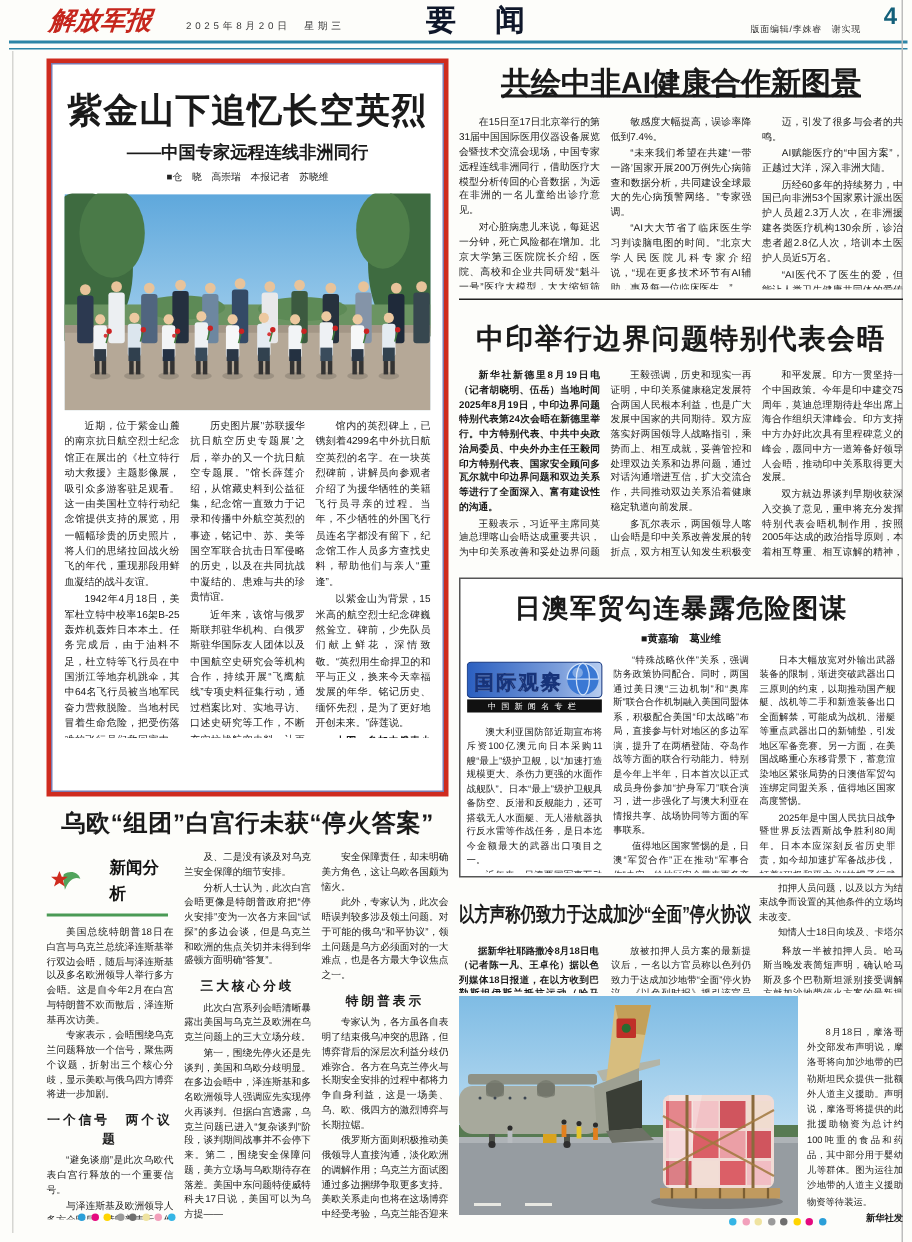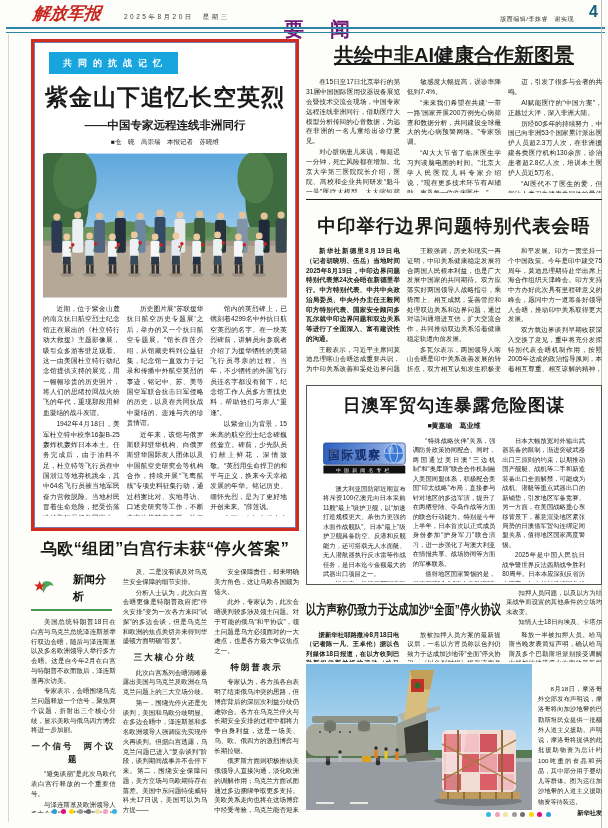--- a/index.html
+++ b/index.html
@@ -2,21 +2,21 @@
 <html><head>
 <meta charset="utf-8">
 <style>
   html,body{margin:0;padding:0;background:#e8e8e4;}
   .page{position:relative;width:608px;height:828px;background:#fdfdfa;margin:0 auto;
         font-family:"Liberation Sans","DejaVu Sans",sans-serif;color:#1a1a1a;overflow:hidden;}
   
   .masthead{position:absolute;left:33px;top:2px;font-family:"DejaVu Serif","Liberation Serif",serif;
             font-weight:bold;font-style:italic;font-size:17px;color:#c6261d;transform:skewX(-6deg);}
   .hdr-date{position:absolute;left:124px;top:13px;font-size:6.5px;letter-spacing:2.5px;color:#3a3a3a;}
-  .hdr-section{position:absolute;left:284px;top:16px;font-size:20px;font-weight:900;letter-spacing:26px;white-space:nowrap;color:#701a75;}
+  .hdr-section{position:absolute;left:284px;top:0;font-size:20px;font-weight:900;letter-spacing:26px;white-space:nowrap;color:#0f172a;}
   .hdr-editors{position:absolute;right:34px;top:15px;font-size:6px;color:#333;letter-spacing:.5px;}
   .hdr-pagenum{position:absolute;right:10px;top:3px;font-size:16px;font-weight:900;color:#14607a;}
   .hdr-rule{position:absolute;left:6px;right:3px;top:27px;height:3px;
             border-top:2.5px solid #2d85a6;border-bottom:1px solid #2d85a6;}
   .edge-right{position:absolute;top:0;bottom:0;left:601px;width:1px;background:#bdbdbd;}
   .edge-left{position:absolute;top:34px;bottom:6px;left:8px;width:1px;background:#d6d6d2;}
   
   .blk{margin:0 0 1px;}
   .blk-p{text-indent:2em;text-align:justify;}
   .blk-lead{text-indent:2em;text-align:justify;font-weight:bold;}
@@ -43,21 +43,21 @@
                  border-bottom:2px solid #4a9a55;padding:2px 4px 5px 2px;margin:2px 4px 6px 0;color:#111;}
   
   .art-b{position:absolute;left:306px;top:42px;width:296px;}
   .art-b-title{font-size:20px;font-weight:900;text-align:center;text-decoration:underline;}
   .art-b-body{margin-top:8px;height:116px;font-size:6.6px;line-height:1.5;}
   .sep-line{position:absolute;left:306px;top:199px;width:296px;border-top:1px solid #222;}
   .art-c{position:absolute;left:306px;top:208px;width:296px;}
   .art-c-title{margin-top:5px;font-size:18.5px;font-weight:900;text-align:center;letter-spacing:1px;}
   .art-c-body{margin-top:8px;height:128px;font-size:6.5px;line-height:1.5;}
   .box-d{position:absolute;left:306px;top:385px;width:296px;height:200px;box-sizing:border-box;
-         border:1.2px solid #555;background:#fff;padding:5px 16px;}
+         border:1.2px solid #555;background:#fff;padding:5px 4px;}
   .box-d-title{font-size:17.5px;font-weight:900;text-align:center;letter-spacing:1px;margin-top:2px;}
   .box-d-byline{font-size:7px;font-weight:bold;text-align:center;margin:4px 0 5px;}
   .box-d-body{height:146px;font-size:6.3px;line-height:1.5;}
   .intl-logo{display:block;width:100%;height:44px;margin-bottom:4px;}
   
   .art-e{position:absolute;left:306px;top:588px;width:296px;}
   .art-e-row1{display:flex;gap:12px;height:40px;overflow:hidden;}
   .art-e-titlewrap{width:188px;overflow:visible;}
   .art-e-title{font-size:13.5px;font-weight:900;white-space:nowrap;transform:scaleX(.76);
                transform-origin:left center;margin-top:13px;}
@@ -80,21 +80,20 @@
   <div class="masthead">解放军报</div>
   <div class="hdr-date">2025年8月20日　星期三</div>
   <div class="hdr-section">要闻</div>
   <div class="hdr-editors">版面编辑/李姝睿　谢实现</div>
   <div class="hdr-pagenum">4</div>
   <div class="hdr-rule"></div>
   <div class="edge-right"></div>
   <div class="edge-left"></div>
 
   <div class="red-box">
-    <div class="feat-badge">共同的抗战记忆</div>
     <div class="feat-title">紫金山下追忆长空英烈</div>
     <div class="feat-sub">——中国专家远程连线非洲同行</div>
     <div class="feat-byline">■仓　晓　高崇瑞　本报记者　苏晓维</div>
 
     <svg class="feat-photo" viewBox="0 0 246 145">
       <defs>
         <linearGradient id="skyg" x1="0" y1="0" x2="0" y2="1">
           <stop offset="0" stop-color="#5fa8dc"></stop>
             <stop offset="1" stop-color="#c3e2f5"></stop>
         </linearGradient>

